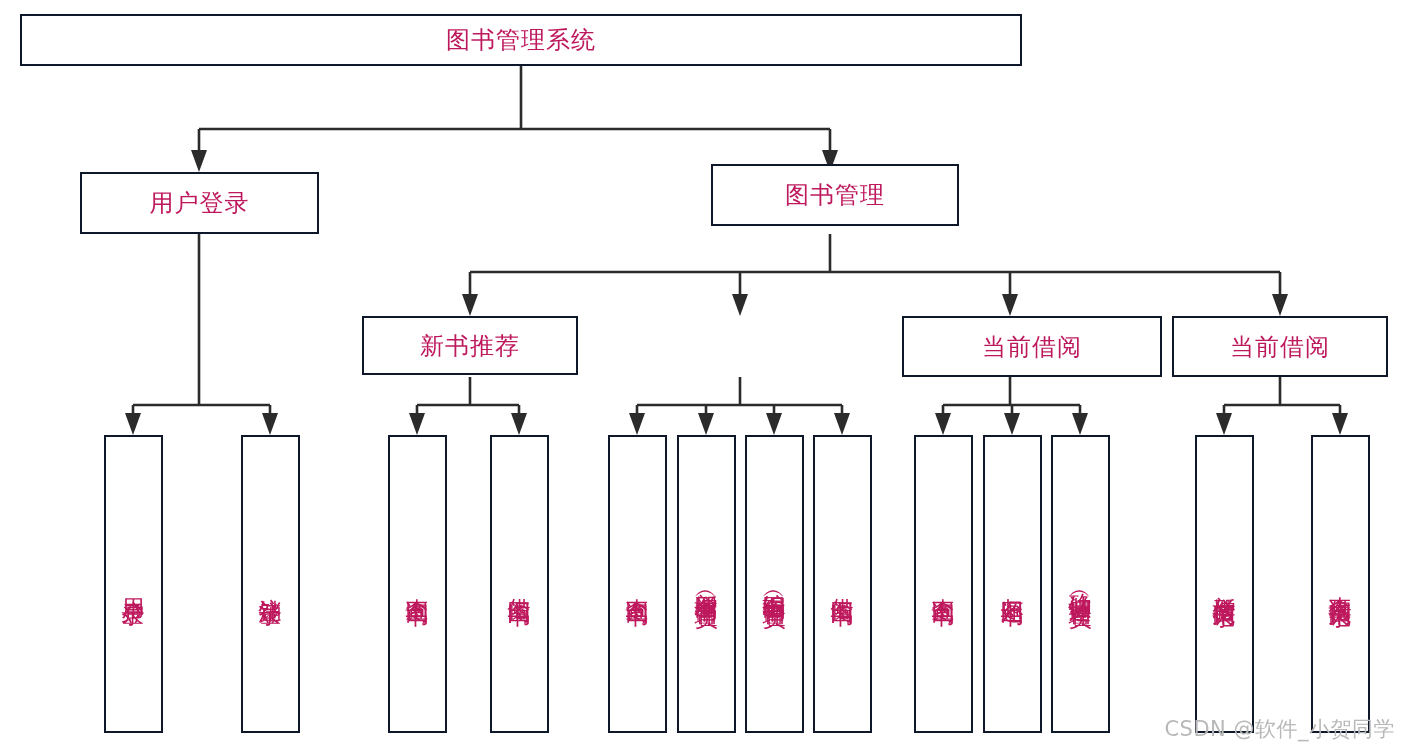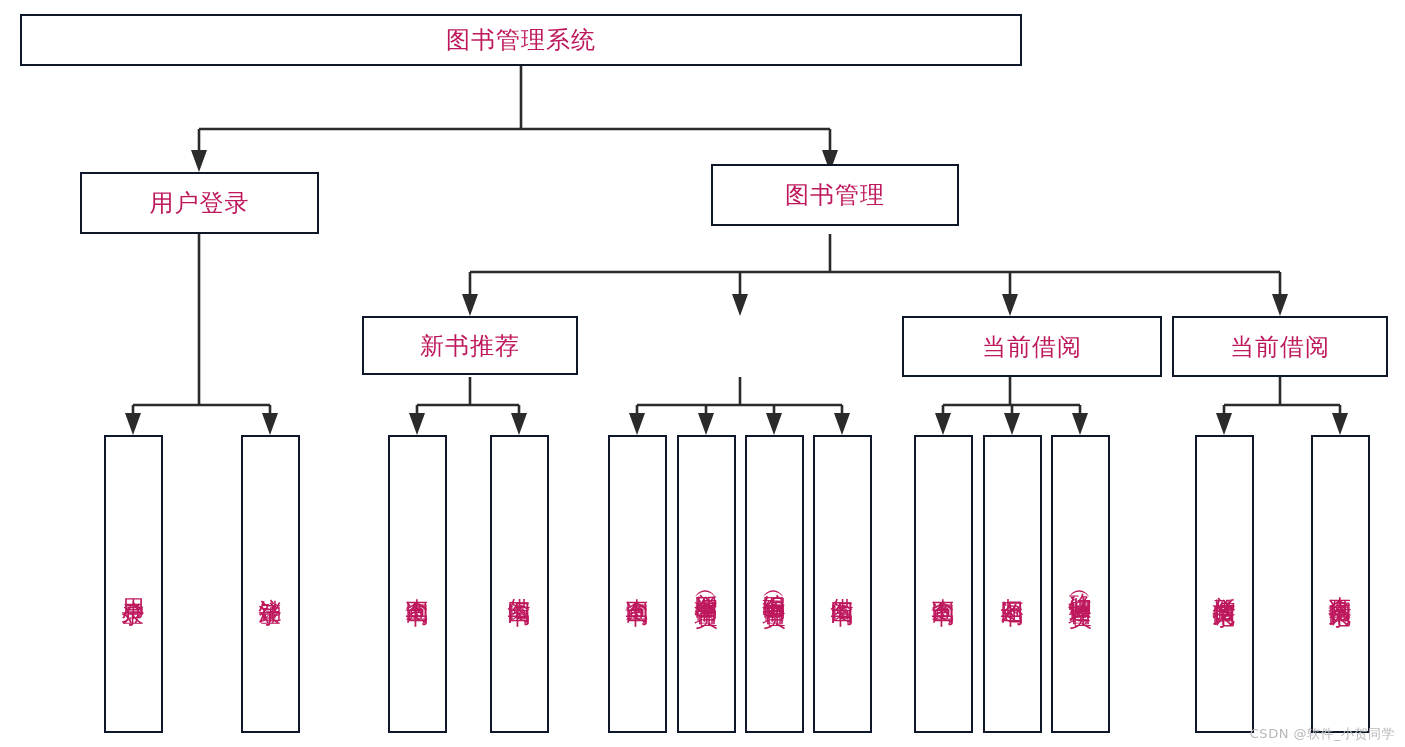--- a/index.html
+++ b/index.html
@@ -58,21 +58,21 @@
     stroke-width: 2.6;
     fill: none;
   }
   svg#links polygon {
     fill: #2b2b2b;
   }
   #watermark {
     position: absolute;
     right: 10px;
     bottom: 4px;
-    font-size: 13px;
+    font-size: 21px;
     color: #b8b8b8;
     letter-spacing: 0.5px;
     white-space: nowrap;
   }
 </style>
 </head>
 <body>
 
 <div id="canvas">
 

